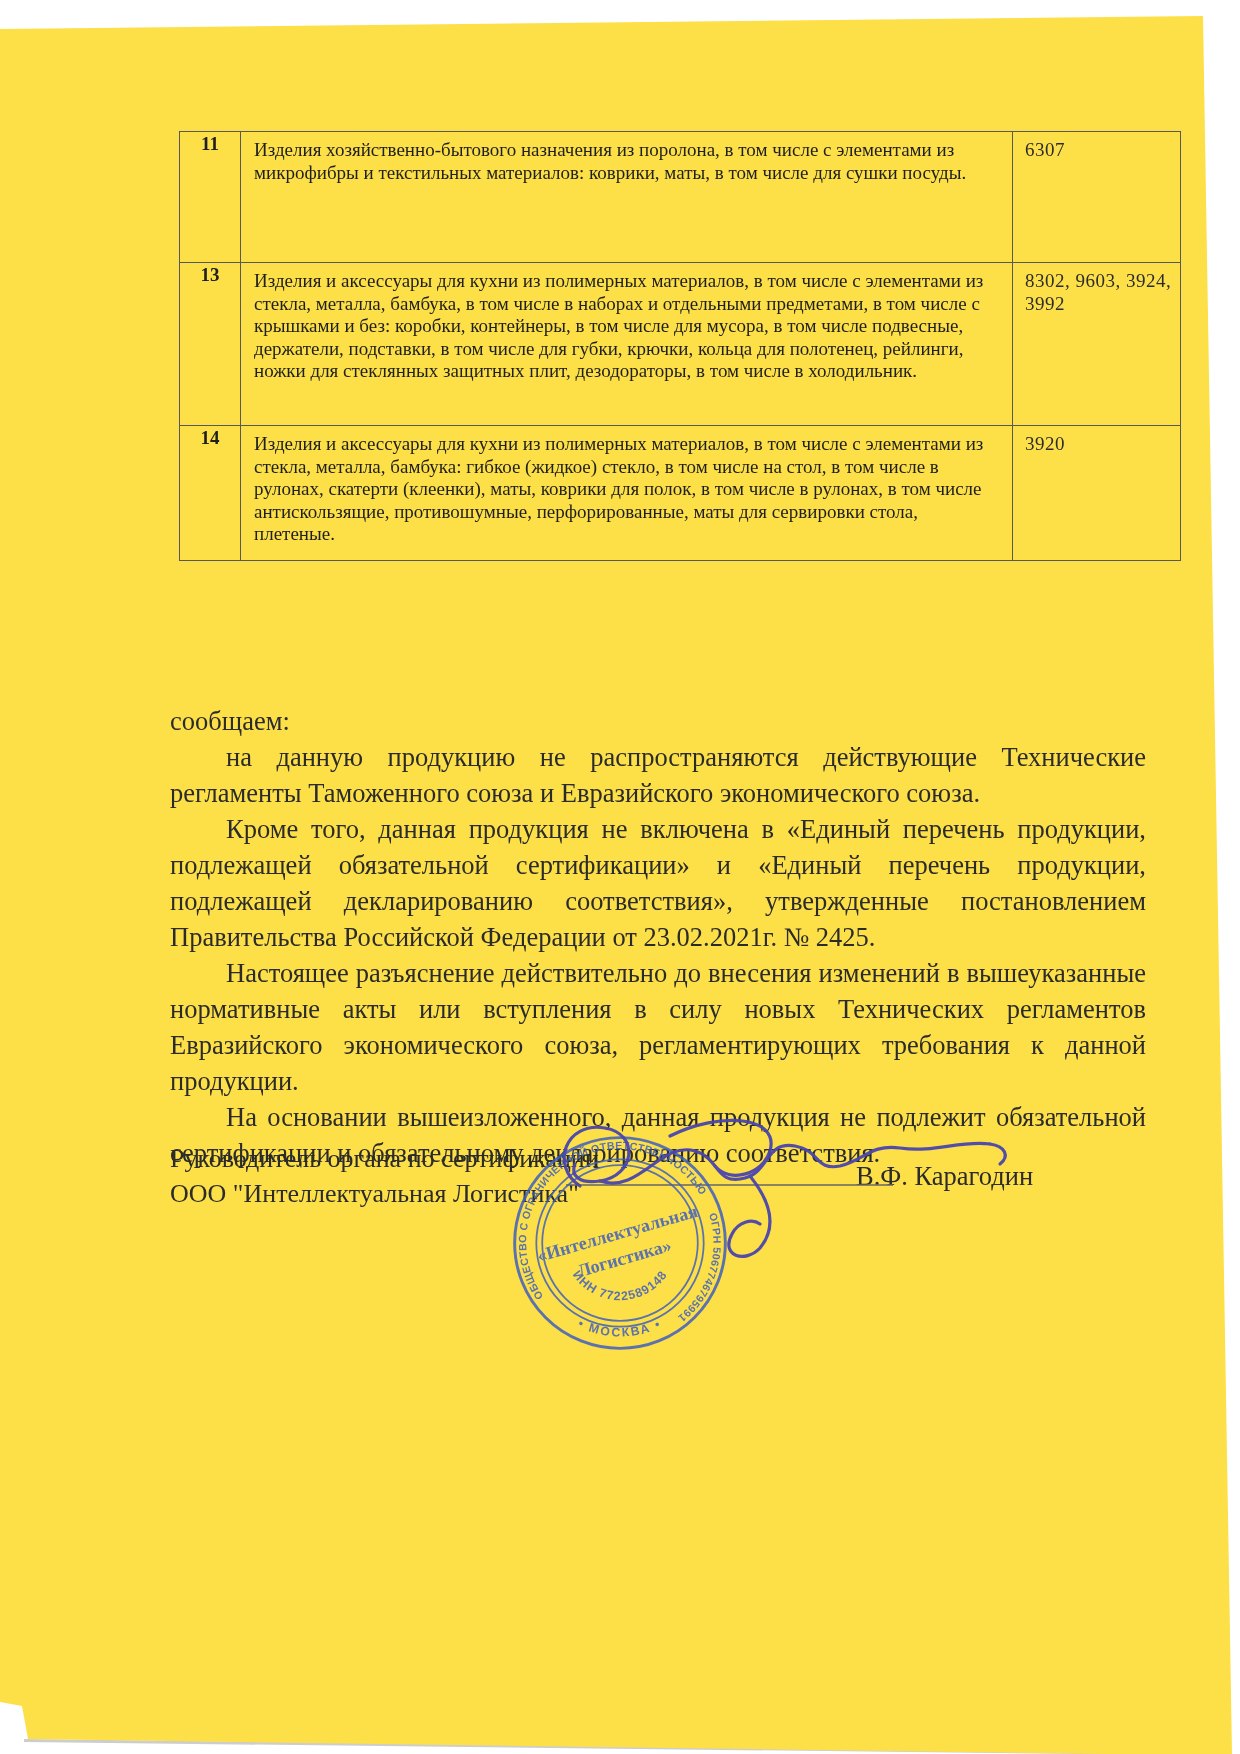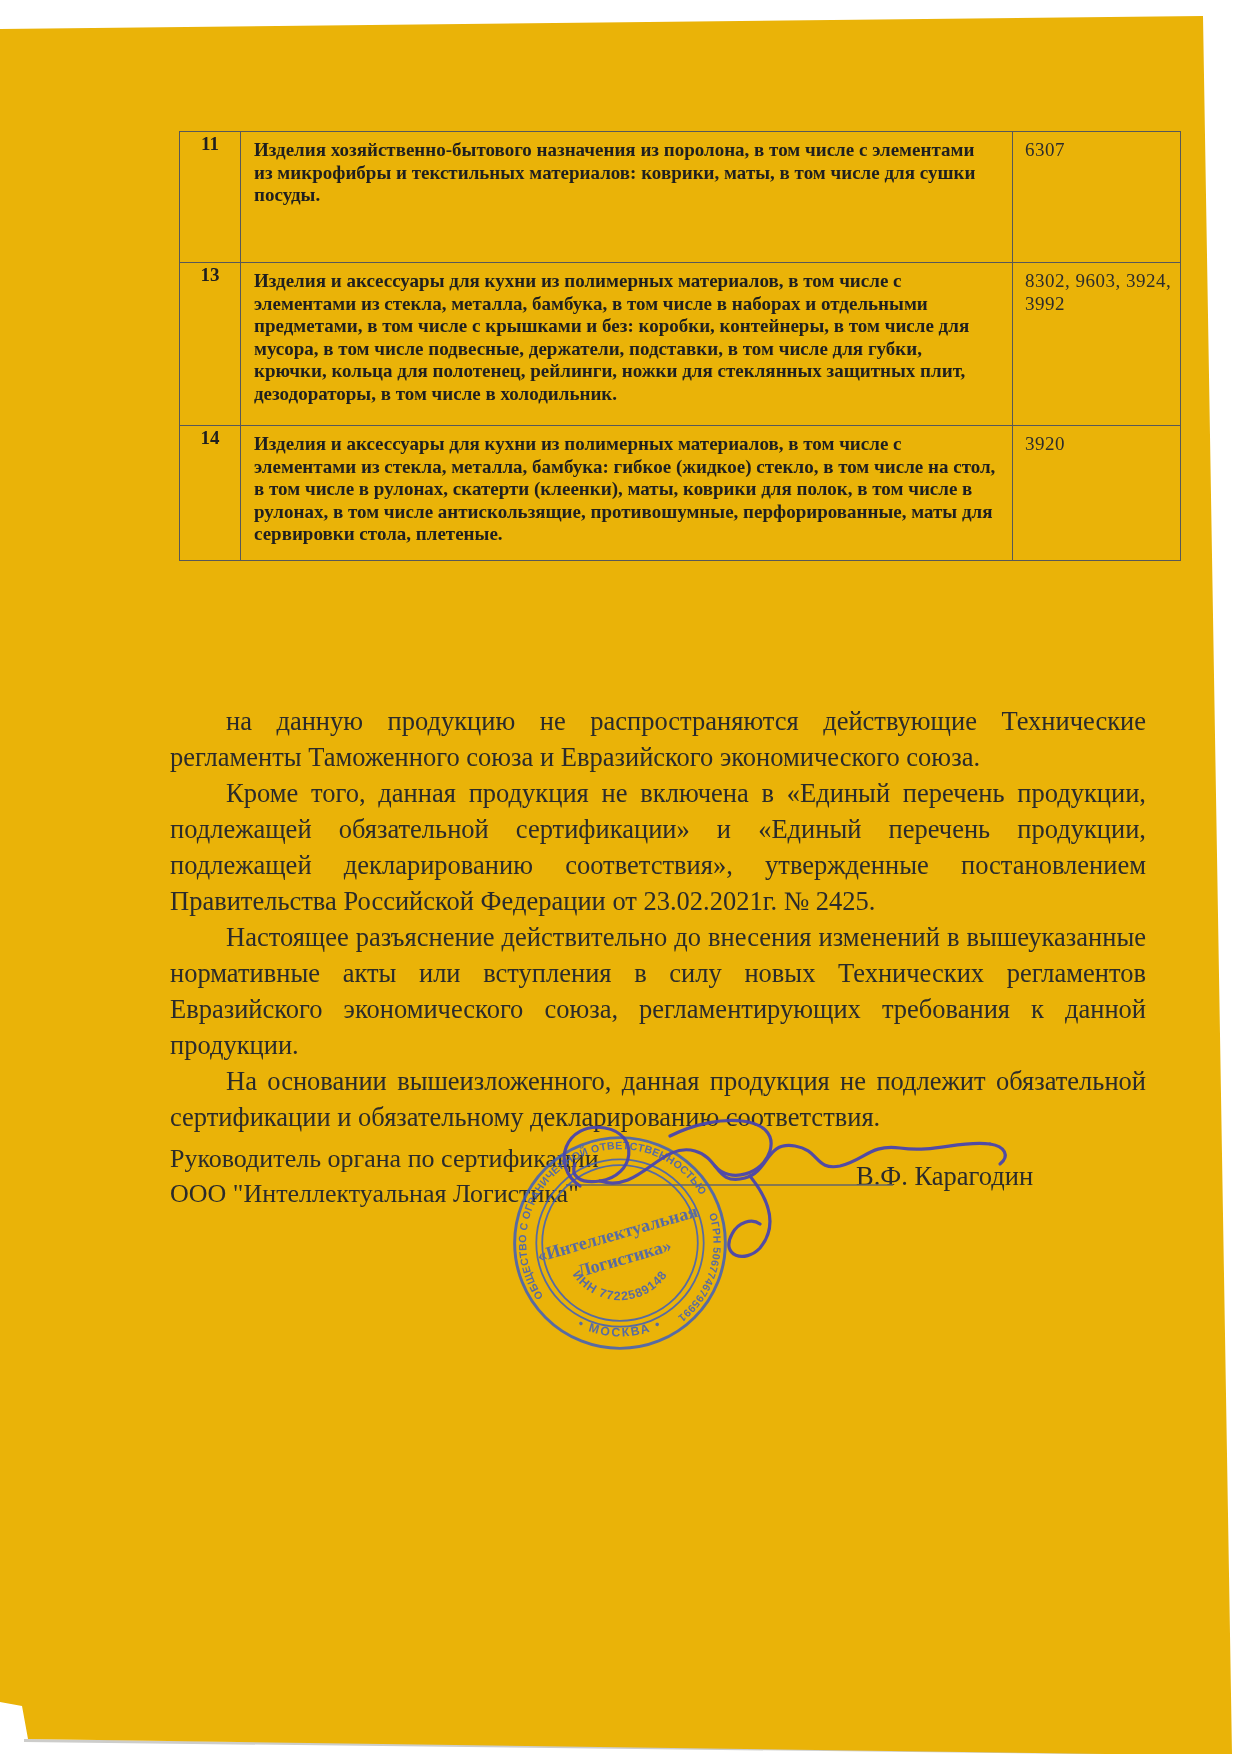--- a/index.html
+++ b/index.html
@@ -12,39 +12,39 @@
   }
   .canvas{position:absolute;inset:0;}
   
   .page-edge{
     position:absolute;left:24px;top:1739px;width:1120px;height:3px;
     background:#cdcdcb;transform:rotate(0.65deg);transform-origin:left center;
   }
   
   .page{
     position:absolute;inset:0;
-    background:#eab308;
+    background:#fde047;
     clip-path:polygon(0px 29px,1203px 16px,1232px 1754px,1106px 1754px,28px 1739px,22px 1706px,0px 1702px);
   }
   
   table.ptable{
     position:absolute;left:179px;top:131px;width:1001px;
     border-collapse:collapse;table-layout:fixed;
     color:#1f1f1f;
   }
   table.ptable td{
     border:1.5px solid #585858;
     vertical-align:top;
     font-size:19px;line-height:22.5px;
   }
   td.num{
     text-align:center;vertical-align:middle;
     font-weight:bold;font-size:21px;padding-bottom:18px;
   }
-  td.desc{padding:7px 16px 0 13px;font-weight:bold;}
+  td.desc{padding:7px 16px 0 13px;font-weight:normal;}
   td.codes{padding:7px 6px 0 12px;font-size:21px;line-height:27px;color:#2c2c2c;letter-spacing:0.5px;margin-top:22px;}
   tr.r0{height:131px;} tr.r1{height:128px;} tr.r2{height:163px;} tr.r3{height:135px;}
   
   .bodytext{
     position:absolute;left:170px;top:703px;width:976px;
     color:#2b2b2b;
   }
   .bodytext p{
     margin:0;text-indent:56px;text-align:justify;
     font-size:26.5px;line-height:36px;
@@ -96,20 +96,21 @@
         </tr>
         <tr class="r3">
           <td class="num">14</td>
           <td class="desc">Изделия и аксессуары для кухни из полимерных материалов, в том числе с элементами из стекла, металла, бамбука: гибкое (жидкое) стекло, в том числе на стол, в том числе в рулонах, скатерти (клеенки), маты, коврики для полок, в том числе в рулонах, в том числе антискользящие, противошумные, перфорированные, маты для сервировки стола, плетеные.</td>
           <td class="codes">3920</td>
         </tr>
       </tbody>
     </table>
 
     <div class="bodytext">
+      <p class="nopad">сообщаем:</p>
       <p>на данную продукцию не распространяются действующие Технические регламенты Таможенного союза и Евразийского экономического союза.</p>
       <p>Кроме того, данная продукция не включена в «Единый перечень продукции, подлежащей обязательной сертификации» и «Единый перечень продукции, подлежащей декларированию соответствия», утвержденные постановлением Правительства Российской Федерации от 23.02.2021г. № 2425.</p>
       <p>Настоящее разъяснение действительно до внесения изменений в вышеуказанные нормативные акты или вступления в силу новых Технических регламентов Евразийского экономического союза, регламентирующих требования к данной продукции.</p>
       <p>На основании вышеизложенного, данная продукция не подлежит обязательной сертификации и обязательному декларированию соответствия.</p>
     </div>
 
     <div class="sig-role">
       <div>Руководитель органа по сертификации</div>
       <div>ООО "Интеллектуальная Логистика"</div>
     </div>

